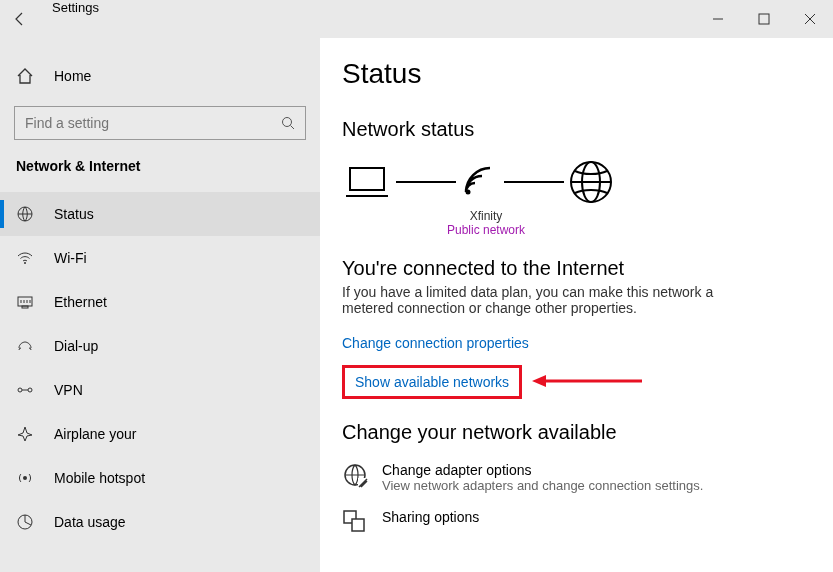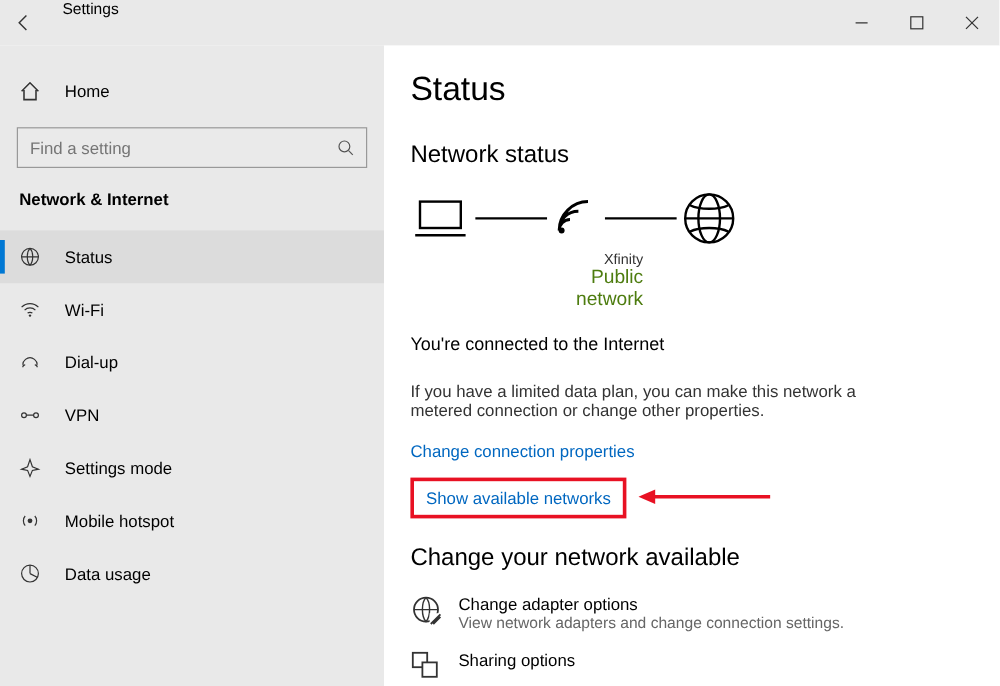--- a/index.html
+++ b/index.html
@@ -22,22 +22,22 @@
 .nav-item { display: flex; align-items: center; height: 44px; padding: 0 16px; font-size: 14px; position: relative; }
 .nav-item .nicon { width: 22px; margin-right: 16px; font-size: 16px; }
 .nav-item.active::before { content: ""; position: absolute; left: 0; top: 8px; bottom: 8px; width: 4px; background: #0078d4; }
 .nav-item.active { background: #dcdcdc; }
 .main { flex: 1; background: #fff; padding: 20px 22px; overflow: hidden; }
 h1 { font-weight: 400; font-size: 28px; margin-bottom: 28px; }
 h2 { font-weight: 400; font-size: 20px; margin-bottom: 18px; }
 h3 { font-weight: 400; font-size: 20px; margin: 22px 0 18px 0; }
 .diagram { display: flex; align-items: center; gap: 4px; margin-bottom: 4px; }
 .diag-label { text-align: center; font-size: 12px; color: #333; margin-bottom: 20px; }
-.diag-label .sub { font-size: 16px; color: #4d7c0f; }
-.connected { font-size: 15px; margin-bottom: 22px; }
+.diag-label .sub { font-size: 12px; color: #a21caf; }
+.connected { font-size: 20px; margin-bottom: 4px; }
 .connected-desc { font-size: 14px; color: #333; margin-bottom: 18px; max-width: 420px; }
 .link { color: #0067c0; font-size: 14px; display: inline-block; margin-bottom: 14px; cursor: pointer; }
 .link.boxed { border: 3px solid #e81123; padding: 6px 10px; margin-bottom: 0; }
 .opt-row { display: flex; gap: 14px; margin-bottom: 16px; }
 .opt-row .oicon { width: 26px; font-size: 20px; color: #333; }
 .opt-row .otitle { font-size: 14px; }
 .opt-row .odesc { font-size: 13px; color: #666; }
 svg { display: block; }
 </style>
 </head>
@@ -107,20 +107,33 @@
           <svg width="18" height="18" viewBox="0 0 18 18">
             <path d="M2 7 C6 3 12 3 16 7 M4.5 9.5 C7 7 11 7 13.5 9.5 M7 12 C8 11 10 11 11 12" stroke="#333" fill="none"></path>
             <circle cx="9" cy="14" r="1" fill="#333"></circle>
           </svg>
         </span>
       <span>Wi-Fi</span>
     </div>
     <div class="nav-item">
       <span class="nicon">
           <svg width="18" height="18" viewBox="0 0 18 18">
+            <rect x="2" y="4" width="14" height="9" stroke="#333" fill="none"></rect>
+            <rect x="6" y="13" width="6" height="2" stroke="#333" fill="none"></rect>
+            <line x1="5" y1="7" x2="5" y2="10" stroke="#333"></line>
+            <line x1="8" y1="7" x2="8" y2="10" stroke="#333"></line>
+            <line x1="11" y1="7" x2="11" y2="10" stroke="#333"></line>
+            <line x1="14" y1="7" x2="14" y2="10" stroke="#333"></line>
+          </svg>
+        </span>
+      <span>Ethernet</span>
+    </div>
+    <div class="nav-item">
+      <span class="nicon">
+          <svg width="18" height="18" viewBox="0 0 18 18">
             <path d="M3 11 C3 7 7 5 9 5 C11 5 15 7 15 11 M5 11 A2 2 0 0 0 3 13 M13 11 A2 2 0 0 1 15 13" stroke="#333" fill="none"></path>
           </svg>
         </span>
       <span>Dial-up</span>
     </div>
     <div class="nav-item">
       <span class="nicon">
           <svg width="18" height="18" viewBox="0 0 18 18">
             <circle cx="4" cy="9" r="2" stroke="#333" fill="none"></circle>
             <circle cx="14" cy="9" r="2" stroke="#333" fill="none"></circle>
@@ -128,21 +141,21 @@
           </svg>
         </span>
       <span>VPN</span>
     </div>
     <div class="nav-item">
       <span class="nicon">
           <svg width="18" height="18" viewBox="0 0 18 18">
             <path d="M9 2 L11 8 L16 10 L11 11 L9 16 L7 11 L2 10 L7 8 Z" stroke="#333" fill="none"></path>
           </svg>
         </span>
-      <span>Settings mode</span>
+      <span>Airplane your</span>
     </div>
     <div class="nav-item">
       <span class="nicon">
           <svg width="18" height="18" viewBox="0 0 18 18">
             <circle cx="9" cy="9" r="2" fill="#333"></circle>
             <path d="M5 5 C3 7 3 11 5 13 M13 5 C15 7 15 11 13 13" stroke="#333" fill="none"></path>
           </svg>
         </span>
       <span>Mobile hotspot</span>
     </div>
@@ -176,21 +189,21 @@
       <svg width="60" height="40">
           <line x1="0" y1="20" x2="60" y2="20" stroke="#000" stroke-width="2"></line>
         </svg>
       <svg width="46" height="46" viewBox="0 0 46 46">
           <circle cx="23" cy="23" r="20" stroke="#000" stroke-width="2" fill="none"></circle>
           <ellipse cx="23" cy="23" rx="9" ry="20" stroke="#000" stroke-width="2" fill="none"></ellipse>
           <line x1="3" y1="23" x2="43" y2="23" stroke="#000" stroke-width="2"></line>
           <path d="M7 12 C15 16 31 16 39 12 M7 34 C15 30 31 30 39 34" stroke="#000" stroke-width="2" fill="none"></path>
         </svg>
     </div>
-    <div class="diag-label" style="margin-left:94px;width:100px;text-align:right;">
+    <div class="diag-label" style="margin-left:94px;width:100px;">
       <div>Xfinity</div>
       <div class="sub">Public network</div>
     </div>
 
     <div class="connected">You're connected to the Internet</div>
     <div class="connected-desc">If you have a limited data plan, you can make this network a metered connection or change other properties.</div>
 
     <div><span class="link">Change connection properties</span></div>
     <div style="position:relative;display:inline-block;">
       <span class="link boxed">Show available networks</span>

